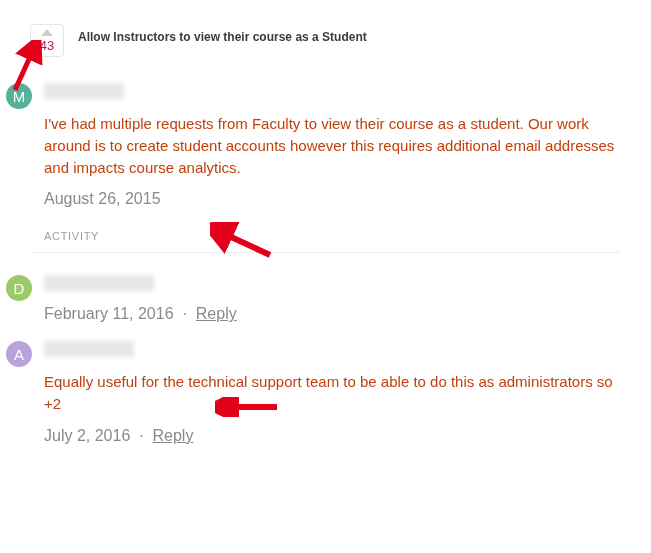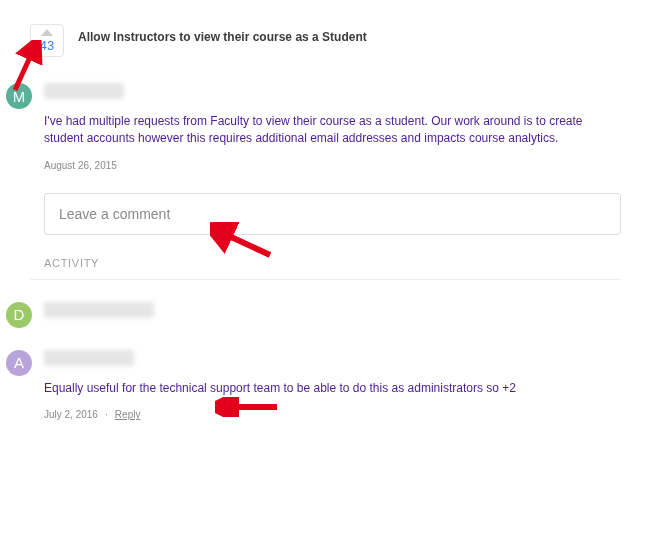--- a/index.html
+++ b/index.html
@@ -33,21 +33,21 @@
   }
   .vote-arrow {
     width: 0; height: 0;
     border-left: 6px solid transparent;
     border-right: 6px solid transparent;
     border-bottom: 7px solid #ccc;
     margin-bottom: 2px;
   }
   .vote-count {
     font-size: 13px;
-    color: #3b82f6;
+    color: #be185d;
   }
   .post-title {
     font-size: 12px;
     font-weight: 700;
     color: #3c3c3c;
     margin-top: 6px;
     line-height: 1.3;
   }
   .post-block, .comment-block {
     display: flex;
@@ -72,27 +72,27 @@
   .content-col { flex: 1; }
   .redacted {
     height: 16px;
     border-radius: 2px;
     filter: blur(2px);
     margin-bottom: 10px;
     display: inline-block;
     background: #e6e6e6;
   }
   .body-text {
-    font-size: 12px;
-    color: #4c1d95;
+    font-size: 15px;
+    color: #c2410c;
     line-height: 1.45;
     margin-bottom: 12px;
   }
   .meta-line {
-    font-size: 10px;
+    font-size: 16px;
     color: #8a8a8a;
   }
   .meta-line .reply {
     color: #8a8a8a;
     text-decoration: underline;
     cursor: pointer;
   }
   .dot { margin: 0 4px; }
 
   .comment-input-wrap {
@@ -140,31 +140,33 @@
 
   <div class="post-block">
     <div class="avatar avatar-m">M</div>
     <div class="content-col">
       <span class="redacted" style="width:80px"></span>
       <div class="body-text">I've had multiple requests from Faculty to view their course as a student. Our work around is to create student accounts however this requires additional email addresses and impacts course analytics.</div>
       <div class="meta-line">August 26, 2015</div>
     </div>
   </div>
 
-  <div class="comment-input-wrap">
-    <div class="comment-input">Leave a comment</div>
-  </div>
 
   <div class="activity-heading">ACTIVITY</div>
   <hr class="divider">
 
   <div class="comment-block">
     <div class="avatar avatar-d">D</div>
     <div class="content-col">
       <span class="redacted" style="width:110px"></span>
+      <div class="meta-line">
+        <span>February 11, 2016</span>
+        <span class="dot">·</span>
+        <span class="reply">Reply</span>
+      </div>
     </div>
   </div>
 
   <div class="comment-block">
     <div class="avatar avatar-a">A</div>
     <div class="content-col">
       <span class="redacted" style="width:90px"></span>
       <div class="body-text">Equally useful for the technical support team to be able to do this as administrators so +2</div>
       <div class="meta-line">
         <span>July 2, 2016</span>

